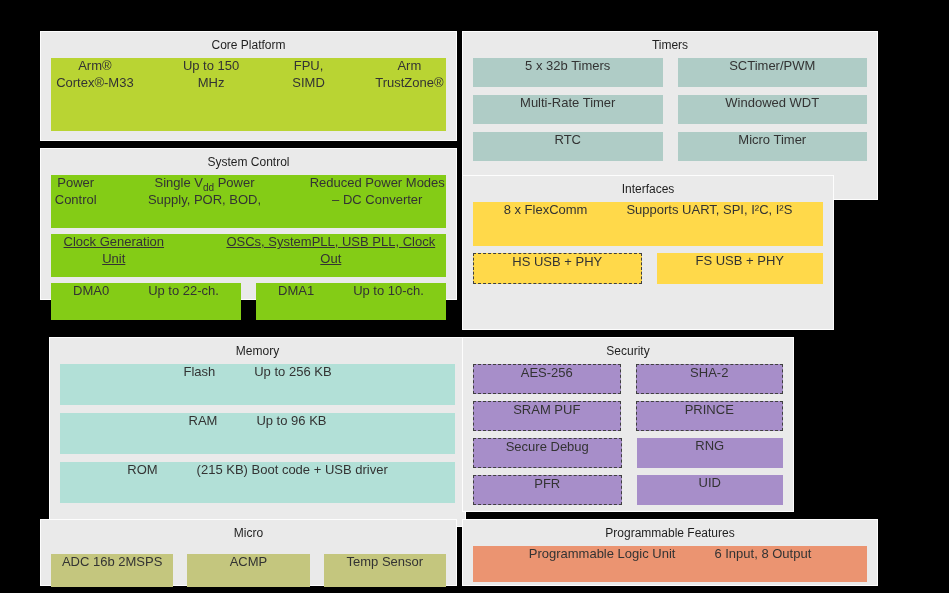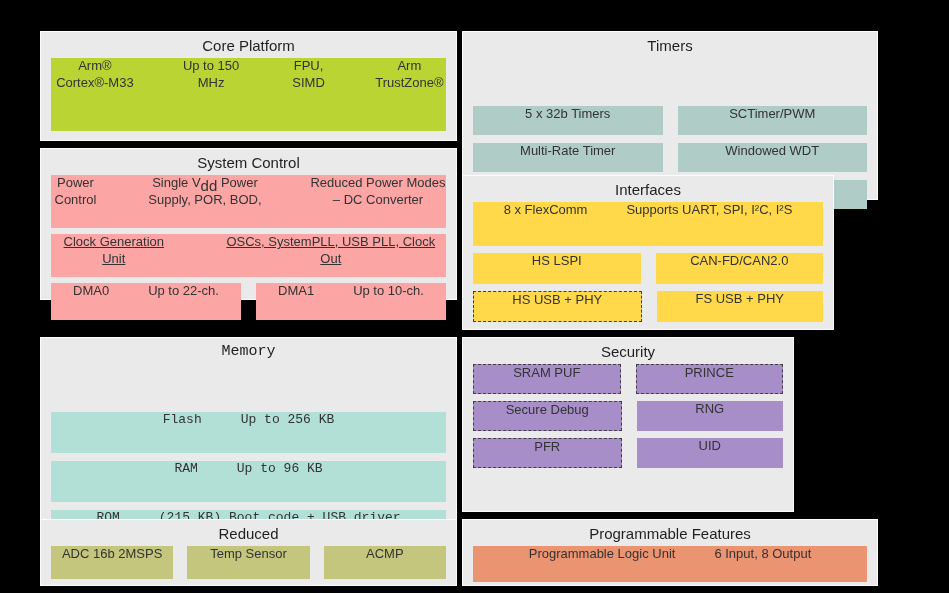--- a/index.html
+++ b/index.html
@@ -5,55 +5,55 @@
   html,body{margin:0;padding:0;}
   body{
     width:949px;height:593px;background:#000;position:relative;overflow:hidden;
     font-family:"Liberation Sans", sans-serif;
   }
   .panel{
     position:absolute;background:#EAEAEA;border:1px solid #FDFDFD;
     box-sizing:border-box;display:flex;flex-direction:column;
   }
   .panel-title{
-    text-align:center;font-size:15px;color:#1F1F1F;
+    text-align:center;font-size:12px;color:#1F1F1F;
     padding:5px 0 4px;flex:0 0 auto;line-height:17px;
   }
   .panel-body{
     flex:1;display:flex;flex-direction:column;
     padding:0 10px 9px;box-sizing:border-box;
   }
   .block{
     display:flex;flex-direction:row;justify-content:center;align-items:flex-start;
     text-align:center;font-size:13px;color:#333;line-height:16.5px;
     box-sizing:border-box;flex:0 0 auto;gap:39px;
   }
   .fill{flex:1;}
   .row{display:flex;gap:15px;flex:0 0 auto;}
   .row > .block{flex:1;}
-  .gap6{gap:6px;} .gap7{gap:7px;} .gap8{gap:8px;margin-top:48px;}
+  .gap6{gap:6px;} .gap7{gap:7px;} .gap8{gap:8px;}
   
   .green{background:#B9D433;}
-  .blue{background:#fca5a5;}
+  .blue{background:#84cc16;}
   .mint{background:#B2E0D7;}
   .grayteal{background:#AFCCC6;}
-  .olive{background:#C4C67E;}
+  .olive{background:#C4C67E;margin-top:8px;}
   .yellow{background:#FFD94A;}
   .purple{background:#A78EC9;}
   .orange{background:#EB9471;}
   .dashed{border:1.6px dashed #3F3F3F;}
   
   .b53{height:53px;} .b43{height:43px;text-decoration:underline;} .b37{height:37px;}
   .b41{height:41px;} .b33{height:33px;} .b29{height:29px;}
   .b44{height:44px;} .b31{height:31px;} .b30{height:30px;} .b36{height:36px;}
-  sub{font-size:15px;line-height:0;}
+  sub{font-size:10px;line-height:0;}
   
   #panel-core       {left:40px; top:31px;  width:417px;height:110px;}
   #panel-syscontrol {left:40px; top:148px; width:417px;height:152px;}
-  #panel-memory     {left:40px; top:337px; width:417px;height:190px;font-family:Liberation Mono, monospace;}
+  #panel-memory     {left:49px; top:337px; width:417px;height:190px;}
   #panel-analog     {left:40px; top:519px; width:417px;height:67px;}
   #panel-timers     {left:462px;top:31px;  width:416px;height:169px;}
   #panel-interfaces {left:462px;top:175px; width:372px;height:155px;}
   #panel-security   {left:462px;top:337px; width:332px;height:175px;}
   #panel-prog       {left:462px;top:519px; width:416px;height:67px;}
 </style>
 </head>
 <body>
 
 <div class="panel" id="panel-core">
@@ -105,26 +105,26 @@
       <div>Up to 96 KB</div>
     </div>
     <div class="block mint b41">
       <div>ROM</div>
       <div>(215 KB) Boot code + USB driver</div>
     </div>
   </div>
 </div>
 
 <div class="panel" id="panel-analog">
-  <div class="panel-title">Reduced</div>
+  <div class="panel-title">Micro</div>
   <div class="panel-body">
     <div class="row" style="gap:14px;">
       <div class="block olive b33">ADC 16b 2MSPS</div>
+      <div class="block olive b33">ACMP</div>
       <div class="block olive b33">Temp Sensor</div>
-      <div class="block olive b33">ACMP</div>
     </div>
   </div>
 </div>
 
 <div class="panel" id="panel-timers">
   <div class="panel-title">Timers</div>
   <div class="panel-body gap8">
     <div class="row">
       <div class="block grayteal b29">5 x 32b Timers</div>
       <div class="block grayteal b29">SCTimer/PWM</div>
@@ -141,33 +141,33 @@
 </div>
 
 <div class="panel" id="panel-interfaces">
   <div class="panel-title">Interfaces</div>
   <div class="panel-body gap7">
     <div class="block yellow b44">
       <div>8 x FlexComm</div>
       <div>Supports UART, SPI, I²C, I²S</div>
     </div>
     <div class="row">
-      <div class="block yellow b31">HS LSPI</div>
-      <div class="block yellow b31">CAN-FD/CAN2.0</div>
-    </div>
-    <div class="row">
       <div class="block yellow b31 dashed">HS USB + PHY</div>
       <div class="block yellow b31">FS USB + PHY</div>
     </div>
   </div>
 </div>
 
 <div class="panel" id="panel-security">
   <div class="panel-title">Security</div>
   <div class="panel-body gap7">
+    <div class="row">
+      <div class="block purple b30 dashed">AES-256</div>
+      <div class="block purple b30 dashed">SHA-2</div>
+    </div>
     <div class="row">
       <div class="block purple b30 dashed">SRAM PUF</div>
       <div class="block purple b30 dashed">PRINCE</div>
     </div>
     <div class="row">
       <div class="block purple b30 dashed">Secure Debug</div>
       <div class="block purple b30">RNG</div>
     </div>
     <div class="row">
       <div class="block purple b30 dashed">PFR</div>

